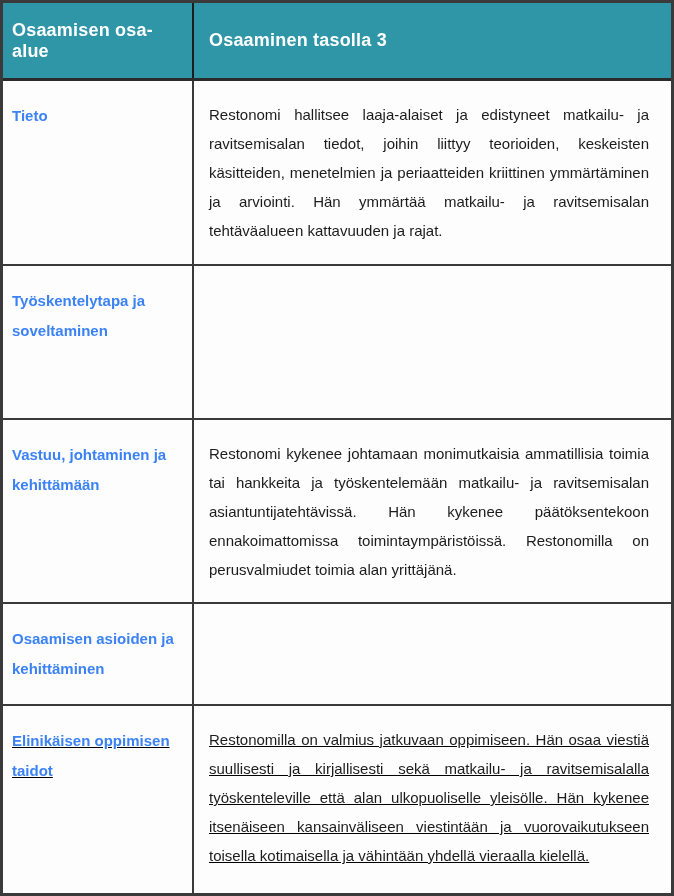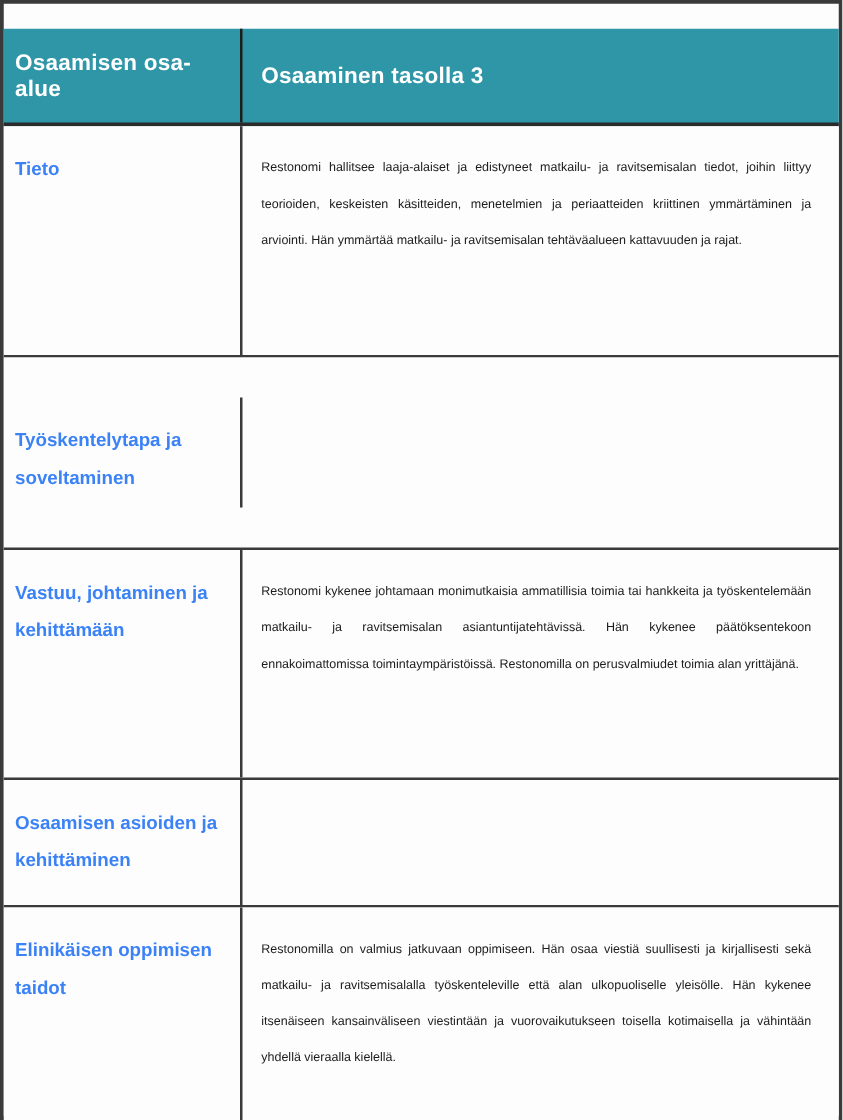--- a/index.html
+++ b/index.html
@@ -26,39 +26,39 @@
   }
   .trow {
     display: flex;
     border-bottom: 2px solid #3a3a3a;
     box-sizing: border-box;
     background: #fdfdfd;
   }
   .trow:last-child {
     border-bottom: none;
     flex: 1;
+    text-decoration: underline;
   }
   .cell-left {
     flex: 0 0 191px;
     width: 191px;
     border-right: 2px solid #3a3a3a;
     box-sizing: border-box;
     padding: 20px 10px 8px 9px;
   }
   .cell-right {
     flex: 1;
     box-sizing: border-box;
     padding: 19px 22px 8px 15px;
   }
   
   .trow.header {
     min-height: 78px;
     background: #2f96a7;
     border-bottom: 3px solid #2b2b2b;
-    margin-top: 20px;
   }
   .trow.header .cell-left,
   .trow.header .cell-right {
     display: flex;
     align-items: center;
     padding-top: 4px;
     padding-bottom: 4px;
     border-right-color: #1d1d1d;
   }
   .trow.header .cell-right { border-right: none; }
@@ -69,27 +69,27 @@
     letter-spacing: 0.2px;
   }
   
   .row-label {
     font-size: 15px;
     font-weight: bold;
     color: #3b82f6;
     line-height: 30px;
   }
   .row-desc {
-    font-size: 10px;
+    font-size: 15px;
     color: #1c1c1c;
     line-height: 29px;
     text-align: justify;
   }
   .r0 { min-height: 185px; }
-  .r1 { min-height: 154px; align-items: center; }
+  .r1 { min-height: 154px; }
   .r2 { min-height: 184px; }
   .r3 { min-height: 102px; }
   .r4 { min-height: 183px; }
 </style>
 </head>
 <body>
 
 <div class="page">
   <div class="ctable">
 

